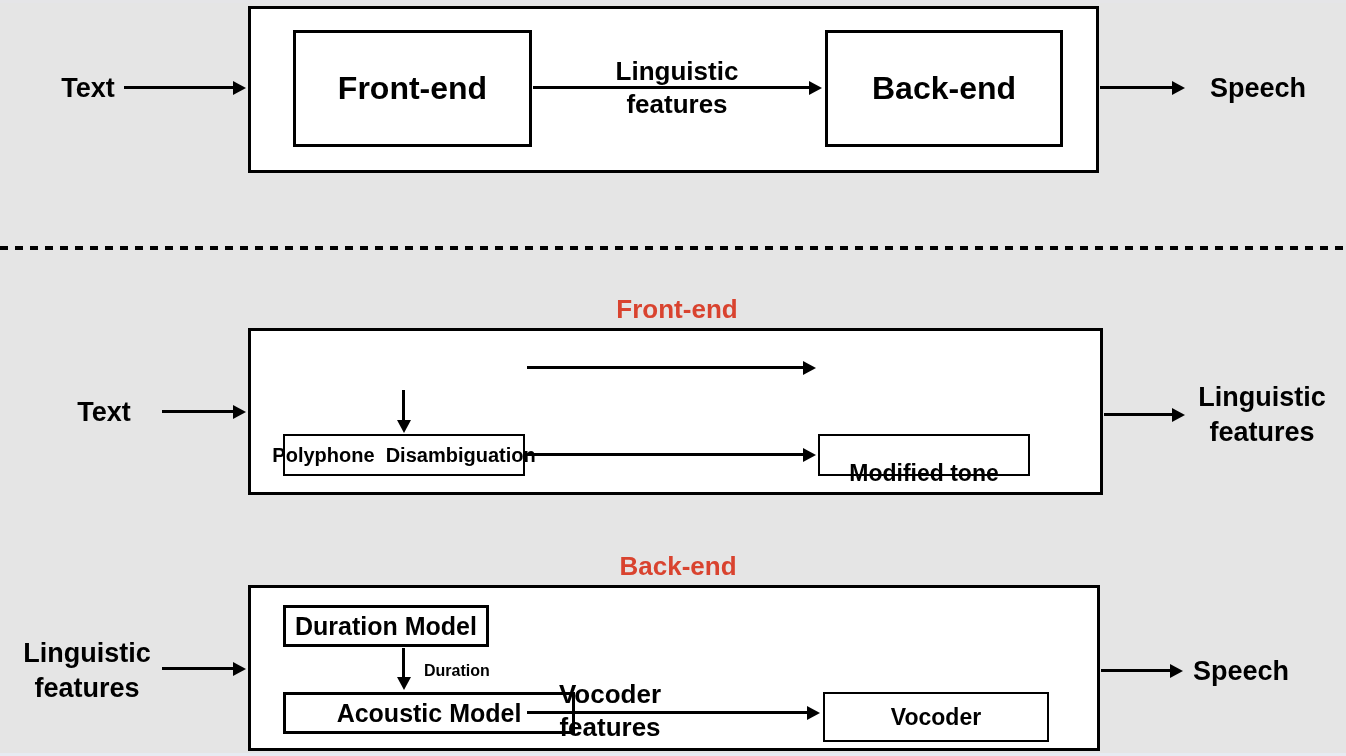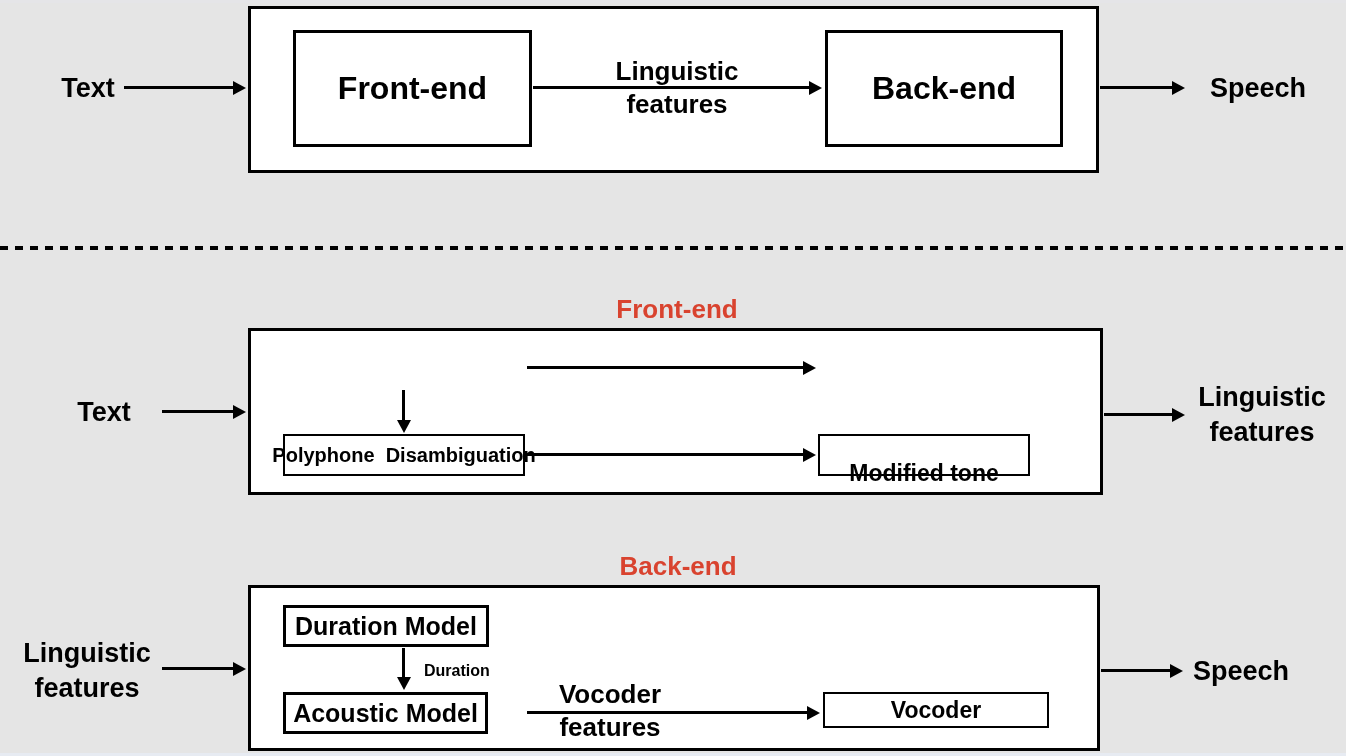--- a/index.html
+++ b/index.html
@@ -158,32 +158,32 @@
     <span style="font-size:25px;">Duration Model</span>
   </div>
 
   <div class="arrow-v" style="left:397px; top:648px; height:42px;">
     <div class="shaft"></div>
     <div class="head"></div>
   </div>
 
   <div class="label-left" style="left:424px; top:671px; font-size:16px;">Duration</div>
 
-  <div class="box" style="left:283px; top:692px; width:205px; height:42px;">
+  <div class="box" style="left:283px; top:692px; width:292px; height:42px;">
     <span style="font-size:25px;">Acoustic Model</span>
   </div>
 
   <div class="arrow-h" style="left:527px; top:706px; width:293px;">
     <div class="shaft"></div>
     <div class="head"></div>
   </div>
 
   <div class="label" style="left:610px; top:711px; width:140px; font-size:26px;">Vocoder features</div>
 
-  <div class="box" style="left:823px; top:692px; width:226px; height:36px; border-width:2.5px;">
+  <div class="box" style="left:823px; top:692px; width:226px; height:50px; border-width:2.5px;">
     <span style="font-size:23px;">Vocoder</span>
   </div>
 
   <div class="arrow-h" style="left:1101px; top:664px; width:82px;">
     <div class="shaft"></div>
     <div class="head"></div>
   </div>
 
   <div class="label" style="left:1241px; top:671px; font-size:27px;">Speech</div>
 

